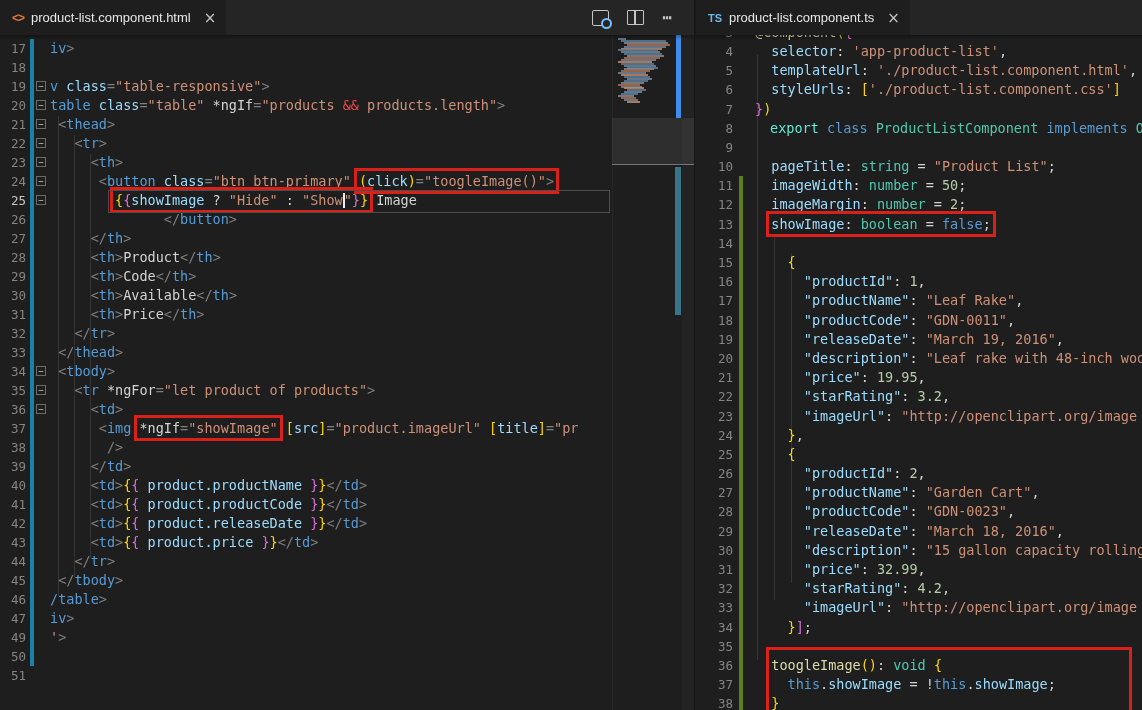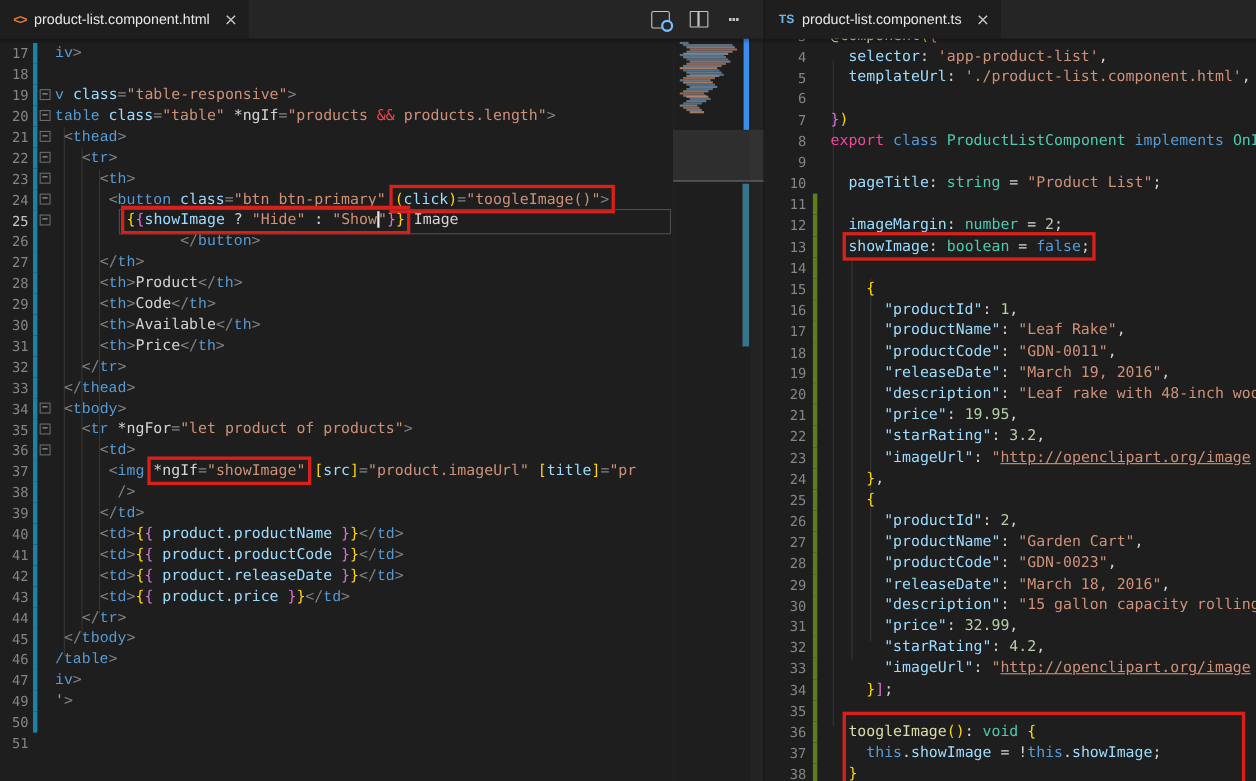--- a/index.html
+++ b/index.html
@@ -41,24 +41,24 @@
   #editor-left .gitmark{left:30px;}
   #editor-right .gitmark{left:44px;}
   .gitmark.mod{background:#1b81a8;}
   .gitmark.add{background:#5e7d1f;}
   .fold{position:absolute;left:36px;top:4px;width:10px;height:10px;border:1px solid #6b6b6b;
         color:#c5c5c5;font-size:9px;line-height:8px;text-align:center;background:#1e1e1e;box-sizing:border-box;}
   .code{position:absolute;top:0;white-space:pre;}
   #editor-left .code{left:50px;}
   #editor-right .code{left:60px;}
   
-  .p{color:#d4d4d4;} .t{color:#569cd6;font-family:Liberation Mono, monospace;} .u{color:#808080;} .a{color:#9cdcfe;}
+  .p{color:#d4d4d4;} .t{color:#569cd6;} .u{color:#808080;} .a{color:#9cdcfe;}
   .s{color:#ce9178;} .g{color:#ffd700;} .o{color:#da70d6;} .k{color:#569cd6;}
-  .c{color:#ec4899;} .y{color:#4ec9b0;} .n{color:#b5cea8;} .f{color:#dcdcaa;}
-  .r{color:#f44747;} .d{color:#d4d4d4;font-weight:normal;} .l{color:#ce9178;text-decoration:underline;}
+  .c{color:#5eead4;margin-left:15px;} .y{color:#4ec9b0;} .n{color:#b5cea8;} .f{color:#dcdcaa;}
+  .r{color:#f44747;} .d{color:#d4d4d4;font-weight:normal;} .l{color:#ce9178;}
   .cursor{display:inline-block;width:2px;height:15px;background:#ededed;vertical-align:-3px;margin:0 -1px 0 0;}
   .redbox{outline:3px solid #d9201a;outline-offset:2px;}
   
   .guide{position:absolute;width:1px;background:#353535;z-index:0;}
   
   #curline{position:absolute;left:108px;top:190px;width:500px;height:21px;border:1px solid #4d4d4d;z-index:1;}
   
   #anno-toggle{position:absolute;left:766px;top:647px;width:360px;height:60px;border:3px solid #d9201a;z-index:15;}
   
   #minimap{position:absolute;left:612px;top:35px;width:64px;height:675px;border-left:1px solid #262626;overflow:hidden;}
@@ -117,26 +117,26 @@
 </div>
 
 <div class="editor" id="editor-right">
   <div class="guide" style="left:62px;top:55px;height:605px;"></div>
   <div class="guide" style="left:79px;top:235px;height:365px;"></div>
   <div class="guide" style="left:96px;top:253px;height:330px;"></div>
   <div class="lines" id="lines-right">
       <div class="line"><span class="ln">3</span><span class="code"><span class="f">@Component</span><span class="g">(</span><span class="o">{</span></span></div>
       <div class="line"><span class="ln">4</span><span class="code"><span class="p">  </span><span class="a">selector</span><span class="p">: </span><span class="s">'app-product-list'</span><span class="p">,</span></span></div>
       <div class="line"><span class="ln">5</span><span class="code"><span class="p">  </span><span class="a">templateUrl</span><span class="p">: </span><span class="s">'./product-list.component.html'</span><span class="p">,</span></span></div>
-      <div class="line"><span class="ln">6</span></div>
+      <div class="line"><span class="ln">6</span><span class="code"><span class="p">  </span><span class="a">styleUrls</span><span class="p">: </span><span class="g">[</span><span class="s">'./product-list.component.css'</span><span class="g">]</span></span></div>
       <div class="line"><span class="ln">7</span><span class="code"><span class="o">}</span><span class="g">)</span></span></div>
       <div class="line"><span class="ln">8</span><span class="code"><span class="c">export</span><span class="p"> </span><span class="k">class</span><span class="p"> </span><span class="y">ProductListComponent</span><span class="p"> </span><span class="k">implements</span><span class="p"> </span><span class="y">OnInit</span></span></div>
       <div class="line"><span class="ln">9</span><span class="code"></span></div>
       <div class="line"><span class="ln">10</span><span class="code"><span class="p">  </span><span class="a">pageTitle</span><span class="p">: </span><span class="y">string</span><span class="p"> = </span><span class="s">"Product List"</span><span class="p">;</span></span></div>
-      <div class="line"><span class="ln">11</span><span class="gitmark add"></span></div>
+      <div class="line"><span class="ln">11</span><span class="gitmark add"></span><span class="code"><span class="p">  </span><span class="a">imageWidth</span><span class="p">: </span><span class="y">number</span><span class="p"> = </span><span class="n">50</span><span class="p">;</span></span></div>
       <div class="line"><span class="ln">12</span><span class="gitmark add"></span><span class="code"><span class="p">  </span><span class="a">imageMargin</span><span class="p">: </span><span class="y">number</span><span class="p"> = </span><span class="n">2</span><span class="p">;</span></span></div>
       <div class="line"><span class="ln">13</span><span class="gitmark add"></span><span class="code"><span class="p">  </span><span class="redbox"><span class="a">showImage</span><span class="p">: </span><span class="y">boolean</span><span class="p"> = </span><span class="k">false</span><span class="p">;</span></span></span></div>
       <div class="line"><span class="ln">14</span><span class="gitmark add"></span></div>
       <div class="line"><span class="ln">15</span><span class="gitmark add"></span><span class="code"><span class="p">    </span><span class="g">{</span></span></div>
       <div class="line"><span class="ln">16</span><span class="gitmark add"></span><span class="code"><span class="p">      </span><span class="a">"productId"</span><span class="p">: </span><span class="n">1</span><span class="p">,</span></span></div>
       <div class="line"><span class="ln">17</span><span class="gitmark add"></span><span class="code"><span class="p">      </span><span class="a">"productName"</span><span class="p">: </span><span class="s">"Leaf Rake"</span><span class="p">,</span></span></div>
       <div class="line"><span class="ln">18</span><span class="gitmark add"></span><span class="code"><span class="p">      </span><span class="a">"productCode"</span><span class="p">: </span><span class="s">"GDN-0011"</span><span class="p">,</span></span></div>
       <div class="line"><span class="ln">19</span><span class="gitmark add"></span><span class="code"><span class="p">      </span><span class="a">"releaseDate"</span><span class="p">: </span><span class="s">"March 19, 2016"</span><span class="p">,</span></span></div>
       <div class="line"><span class="ln">20</span><span class="gitmark add"></span><span class="code"><span class="p">      </span><span class="a">"description"</span><span class="p">: </span><span class="s">"Leaf rake with 48-inch wooden handle"</span></span></div>
       <div class="line"><span class="ln">21</span><span class="gitmark add"></span><span class="code"><span class="p">      </span><span class="a">"price"</span><span class="p">: </span><span class="n">19.95</span><span class="p">,</span></span></div>

